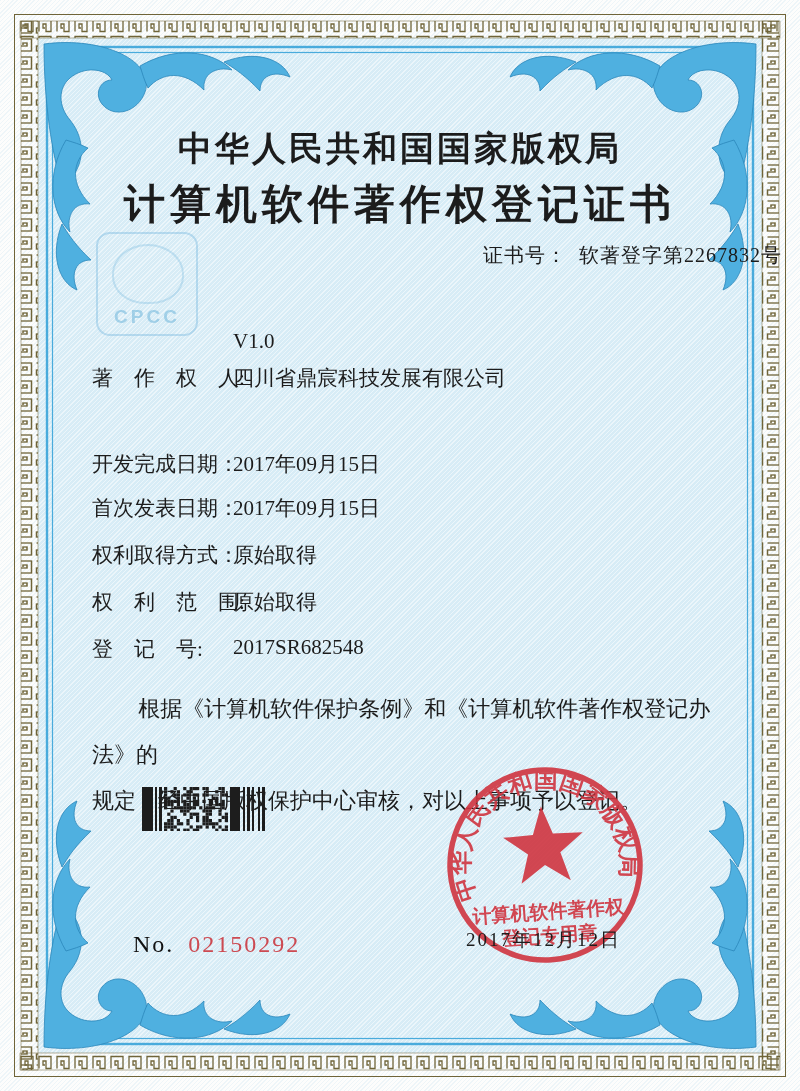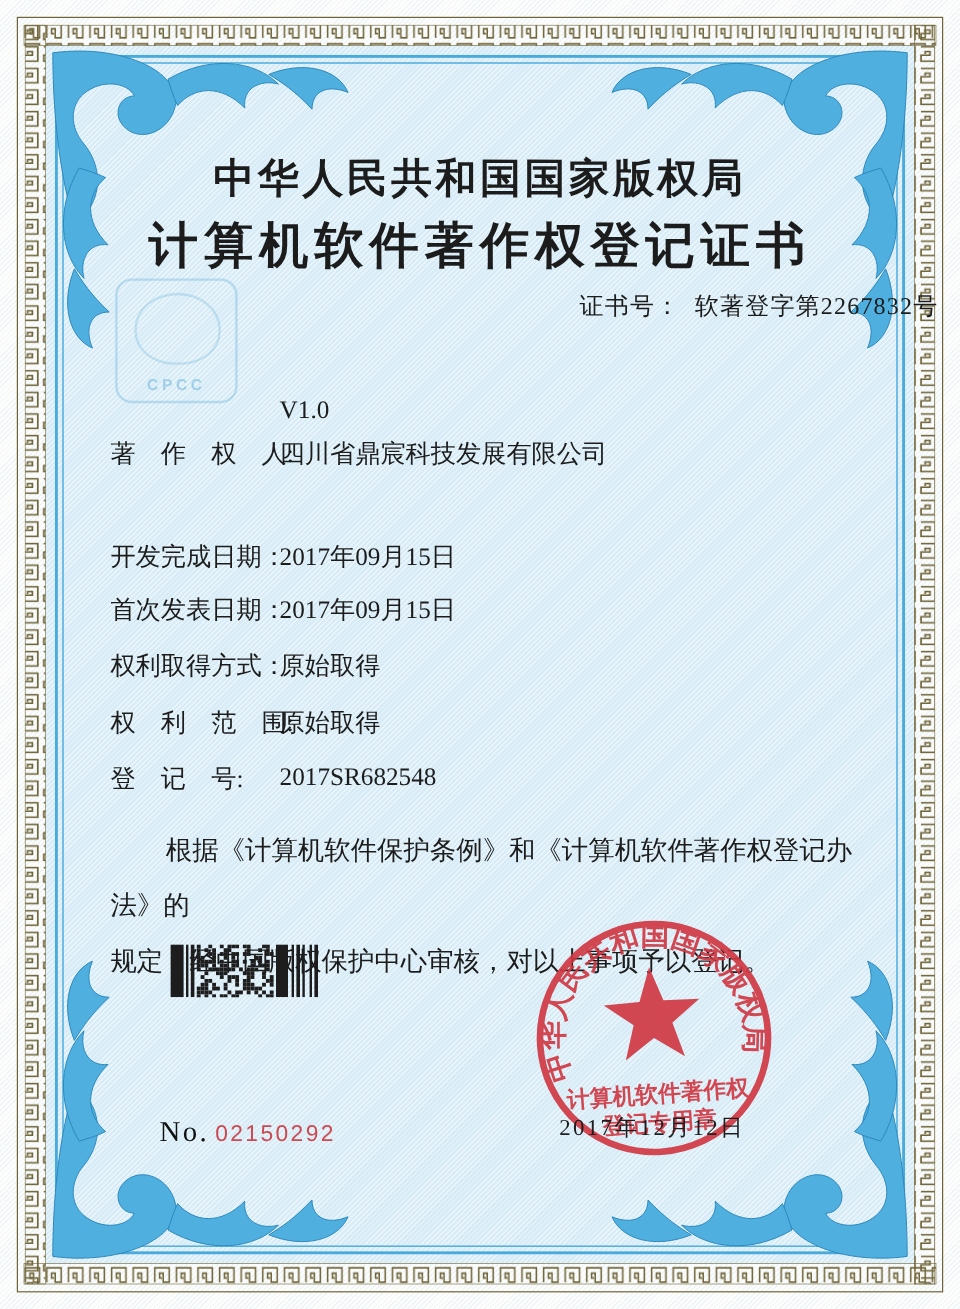--- a/index.html
+++ b/index.html
@@ -38,33 +38,33 @@
     position:absolute;left:96px;top:232px;width:98px;height:100px;
     border:2px solid rgba(110,180,220,.38);border-radius:14px;
   }
   .watermark .inner{
     position:absolute;left:14px;top:10px;width:68px;height:56px;
     border:2px solid rgba(110,180,220,.30);border-radius:50% 50% 46% 46%;
   }
   .watermark .wm-text{
     position:absolute;left:0;bottom:6px;width:100%;text-align:center;
     color:rgba(100,175,215,.5);font-family:"Liberation Sans",sans-serif;
-    font-size:13px;font-weight:bold;letter-spacing:3px;
+    font-size:19px;font-weight:bold;letter-spacing:3px;
   }
   .barcode{position:absolute;left:142px;top:787px;}
   .seal{position:absolute;left:435px;top:760px;}
   .seal-date{
     position:absolute;left:466px;top:927px;font-size:19px;letter-spacing:2px;color:#1d1d1d;
   }
   .serial{position:absolute;left:133px;top:931px;font-size:24px;}
   .serial .prefix{color:#111;letter-spacing:2px;}
   .serial .digits{
-    margin-left:5px;color:#cc4a52;
-    font-family:Liberation Sans, sans-serif;
-    font-size:19px;letter-spacing:2px;
+    margin-left:14px;color:#cc4a52;
+    font-family:Liberation Serif, serif;
+    font-size:24px;letter-spacing:2px;
   }
 </style>
 </head>
 <body>
 
 <div class="page">
 
   <div class="panel"></div>
 
   <svg class="deco" width="800" height="1091" viewBox="0 0 800 1091">

